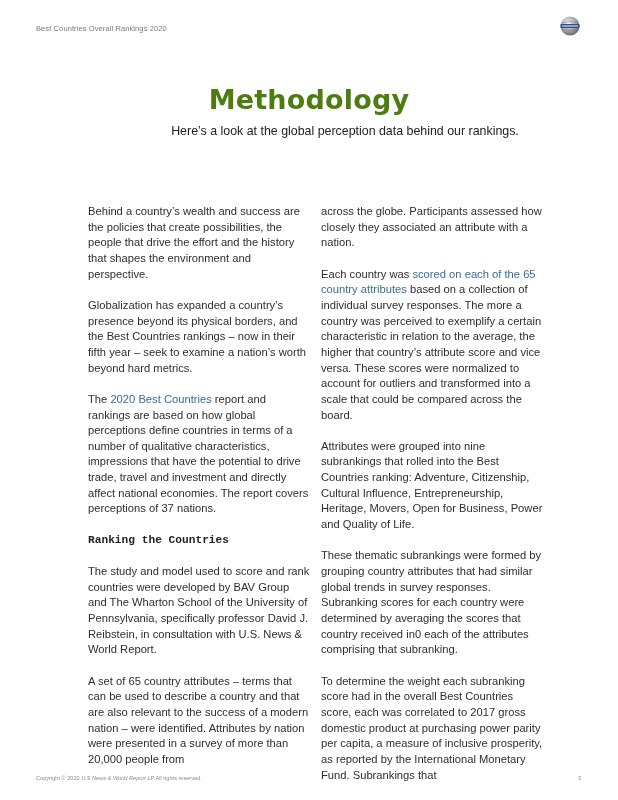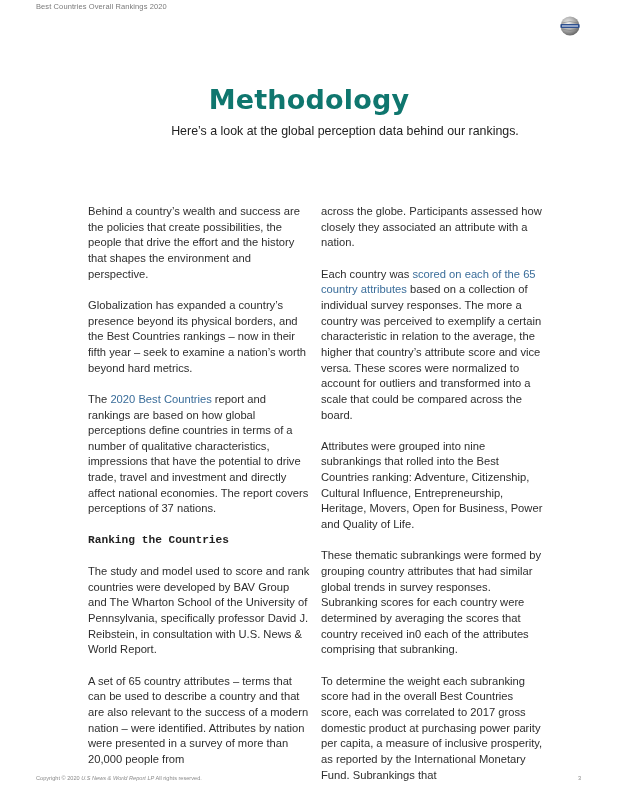--- a/index.html
+++ b/index.html
@@ -11,42 +11,42 @@
       width: 618px;
       height: 800px;
       position: relative;
       overflow: hidden;
       font-family: "Liberation Sans", sans-serif;
       color: #2a2a2a;
     }
     .running-header {
       position: absolute;
       left: 36px;
-      top: 2px;
+      top: 24px;
       font-size: 7.5px;
       color: #7a7a7a;
       letter-spacing: 0.1px;
     }
     .logo {
       position: absolute;
       left: 559px;
       top: 15px;
       width: 22px;
       height: 22px;
     }
     .title {
       position: absolute;
       left: 0;
       width: 618px;
       top: 84px;
       text-align: center;
       font-family: "DejaVu Sans", sans-serif;
       font-weight: bold;
       font-size: 27px;
-      color: #0f766e;
+      color: #4d7c0f;
       letter-spacing: 0.2px;
     }
     .subtitle {
       position: absolute;
       left: 0;
       width: 618px;
       top: 124px;
       text-align: center;
       font-size: 12.4px;
       color: #222;

